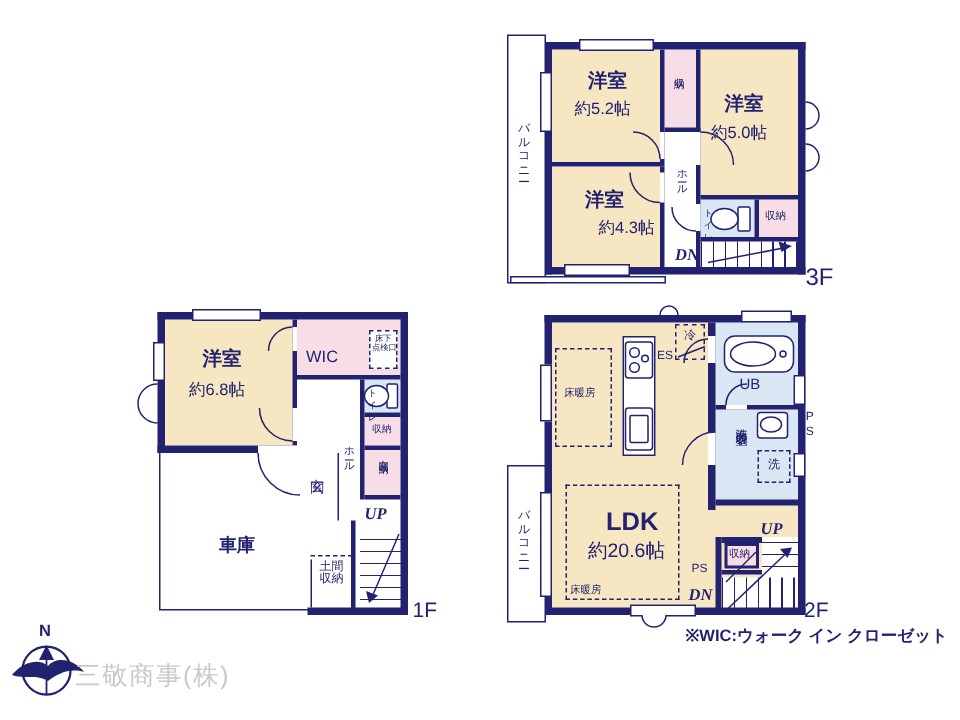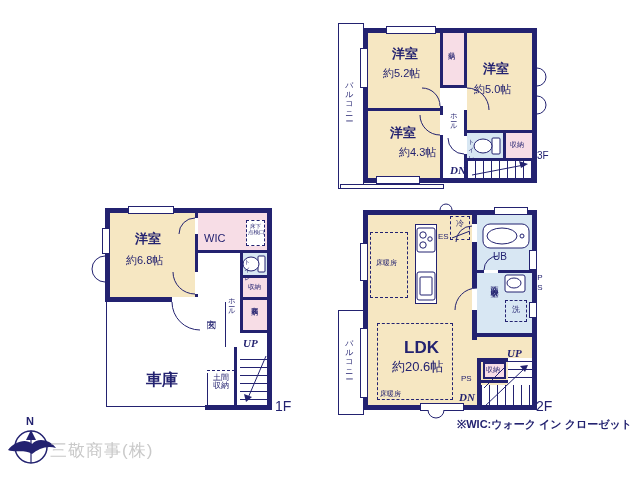--- a/index.html
+++ b/index.html
@@ -70,21 +70,21 @@
     <span class="lbl" style="left:383px;top:68px;font-size:11px">約5.2帖</span>
     <span class="lbl" style="left:483px;top:62px;font-size:13px;font-weight:600">洋室</span>
     <span class="lbl" style="left:474px;top:84px;font-size:11px">約5.0帖</span>
     <span class="lbl" style="left:390px;top:126px;font-size:13px;font-weight:600">洋室</span>
     <span class="lbl" style="left:399px;top:147px;font-size:11px">約4.3帖</span>
     <span class="lbl v" style="left:448px;top:46px;font-size:7px">収納</span>
     <span class="lbl v" style="left:450px;top:108px;font-size:7px">ホール</span>
     <span class="lbl v" style="left:468px;top:135px;font-size:6px">トイレ</span>
     <span class="lbl" style="left:510px;top:141px;font-size:7px">収納</span>
     <span class="lbl it" style="left:450px;top:165px;font-size:11px">DN</span>
-    <span class="lbl" style="left:537px;top:151px;font-size:10px">3F</span>
+    <span class="lbl" style="left:537px;top:178px;font-size:16px">3F</span>
   </div>
 
   <div>
 
     <div class="bx rm rm-cream" style="left:110px;top:213px;width:85px;height:84px"></div>
     <div class="bx rm rm-pink" style="left:198px;top:213px;width:69px;height:37px"></div>
     <div class="bx rm rm-blue" style="left:243px;top:253px;width:24px;height:22px"></div>
     <div class="bx rm rm-pink" style="left:243px;top:278px;width:24px;height:19px"></div>
     <div class="bx rm rm-pink" style="left:243px;top:300px;width:24px;height:30px"></div>
     <div class="steps-v" style="left:240px;top:352px;width:32px;height:56px"></div>
@@ -120,21 +120,21 @@
     <div class="lbl" style="left:248px;top:224px;font-size:5.5px;text-align:center;width:15px">
       <span style="display:block">床下</span>
       <span style="display:block">点検口</span>
     </div>
     <span class="lbl v" style="left:244px;top:255px;font-size:6px">トイレ</span>
     <span class="lbl" style="left:248px;top:284px;font-size:6.5px">収納</span>
     <span class="lbl v" style="left:251px;top:301px;font-size:6.5px">玄関収納</span>
     <span class="lbl v" style="left:228px;top:293px;font-size:7px">ホール</span>
     <span class="lbl v" style="left:206px;top:312px;font-size:9px">玄関</span>
     <span class="lbl it" style="left:243px;top:338px;font-size:11px">UP</span>
-    <span class="lbl" style="left:146px;top:372px;font-size:16px;font-weight:600">車庫</span>
+    <span class="lbl" style="left:146px;top:357px;font-size:12px;font-weight:600">車庫</span>
     <div class="lbl" style="left:208px;top:374px;font-size:8px;text-align:center;width:26px">
       <span style="display:block">土間</span>
       <span style="display:block">収納</span>
     </div>
     <span class="lbl" style="left:275px;top:399px;font-size:14px">1F</span>
   </div>
 
   <div>
     <div class="bx win" style="left:338px;top:310px;width:26px;height:105px"></div>
     <span class="lbl v" style="left:344px;top:334px;font-size:8px">バルコニー</span>

